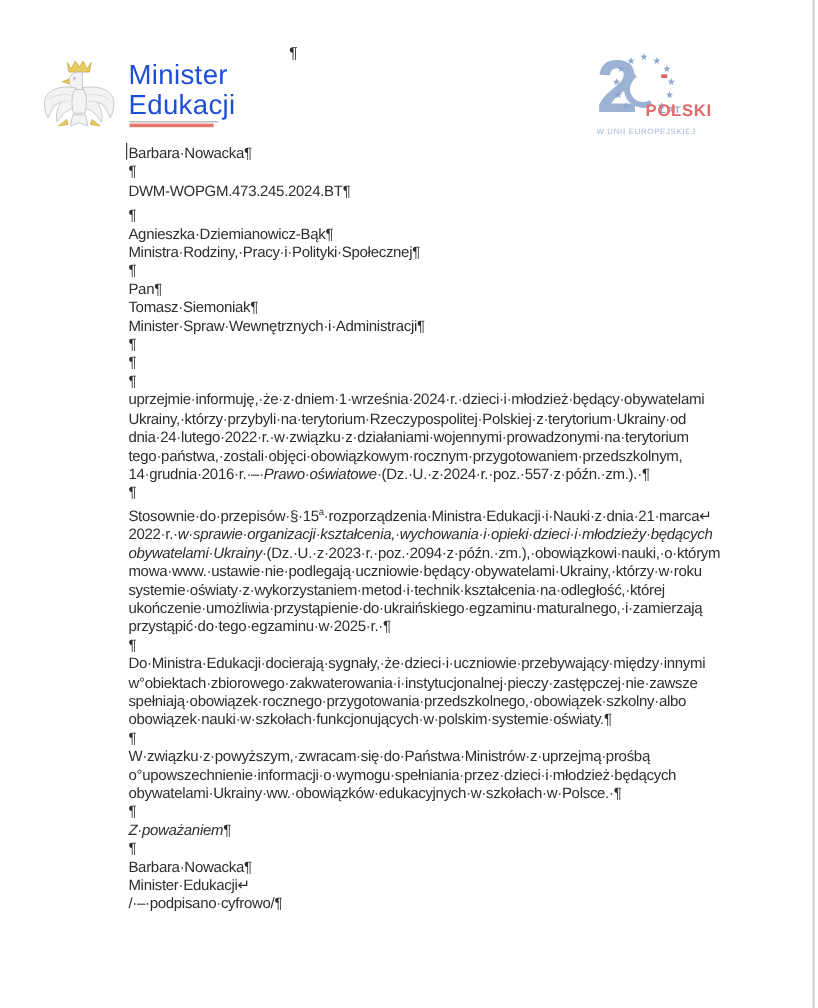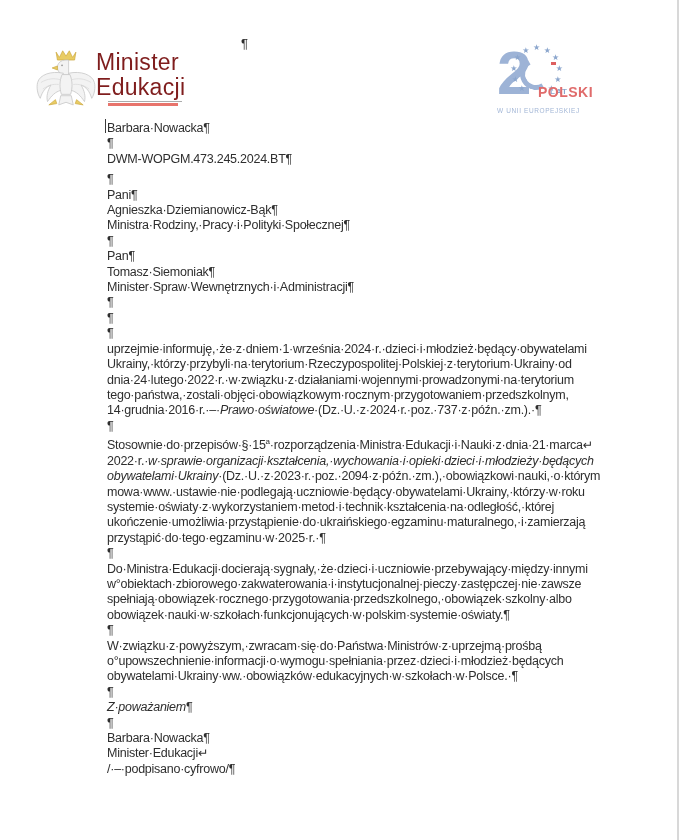--- a/index.html
+++ b/index.html
@@ -4,22 +4,22 @@
 <style>
   html,body{margin:0;padding:0;}
   body{width:682px;height:840px;background:#ffffff;overflow:hidden;position:relative;
        font-family:"Liberation Sans","DejaVu Sans",sans-serif;}
   .page{position:absolute;inset:0;background:#fff;}
   .page-edge{position:absolute;left:677px;top:0;width:2px;height:840px;background:#d8d8d8;}
 
   
   .eagle{position:absolute;left:33px;top:44px;}
   .lh-mark{position:absolute;left:241px;top:36px;font-size:13px;color:#2e2e2e;}
-  .ministry{position:absolute;left:96px;top:50px;font-size:23px;line-height:25px;
-            color:#7f1d1d;letter-spacing:.3px;}
+  .ministry{position:absolute;left:107px;top:50px;font-size:23px;line-height:25px;
+            color:#1d4ed8;letter-spacing:.3px;}
   .rule-gray{position:absolute;left:108px;top:101px;width:74px;height:1px;background:#ababab;}
   .rule-red{position:absolute;left:108px;top:103px;width:70px;height:3px;background:#e8746c;}
 
   
   .eu-two{position:absolute;left:497px;top:42px;font-size:62px;line-height:62px;
           font-weight:bold;color:#9db3d6;}
   .eu-arc{position:absolute;left:520px;top:58px;width:32px;height:32px;box-sizing:border-box;
           border:5px solid transparent;border-left-color:#9db3d6;border-bottom-color:#9db3d6;
           border-radius:50%;transform:rotate(15deg);}
   .eu-star{position:absolute;font-size:8px;line-height:8px;color:#8ba6cd;}
@@ -85,35 +85,34 @@
     </div>
   </div>
 
   <div class="cursor"></div>
 
   <div class="doc-lines">
       <div class="line"><span>Barbara·Nowacka</span><span class="mark">¶</span></div>
       <div class="line"><span class="mark">¶</span></div>
       <div class="line"><span>DWM-WOPGM.473.245.2024.BT</span><span class="mark">¶</span></div>
       <div class="line gap"><span class="mark">¶</span></div>
-      <div class="line"><span>Pani</span><span class="mark">¶</span></div>
       <div class="line"><span>Agnieszka·</span><span class="sp">Dziemianowicz</span><span>-Bąk</span><span class="mark">¶</span></div>
       <div class="line"><span>Ministra·Rodziny,·Pracy·i·Polityki·Społecznej</span><span class="mark">¶</span></div>
       <div class="line"><span class="mark">¶</span></div>
       <div class="line"><span>Pan</span><span class="mark">¶</span></div>
       <div class="line"><span>Tomasz·Siemoniak</span><span class="mark">¶</span></div>
       <div class="line"><span>Minister·Spraw·Wewnętrznych·i·Administracji</span><span class="mark">¶</span></div>
       <div class="line"><span class="mark">¶</span></div>
       <div class="line"><span class="mark">¶</span></div>
       <div class="line"><span class="mark">¶</span></div>
       <div class="line"><span>uprzejmie·informuję,·że·z·dniem·1·września·2024·r.·dzieci·i·młodzież·będący·obywatelami</span></div>
       <div class="line"><span>Ukrainy,·którzy·przybyli·na·terytorium·Rzeczypospolitej·Polskiej·z·terytorium·Ukrainy·od</span></div>
       <div class="line"><span>dnia·24·lutego·2022·r.·w·związku·z·działaniami·wojennymi·prowadzonymi·na·terytorium</span></div>
       <div class="line"><span>tego·państwa,·zostali·objęci·obowiązkowym·rocznym·przygotowaniem·przedszkolnym,</span></div>
-      <div class="line"><span>14·grudnia·2016·r.·–·</span><span class="it">Prawo·oświatowe</span><span>·(Dz.·U.·z·2024·r.·poz.·737·z·</span><span class="sp">późn</span><span>.·zm.).·</span><span class="mark">¶</span></div>
+      <div class="line"><span>14·grudnia·2016·r.·–·</span><span class="it">Prawo·oświatowe</span><span>·(Dz.·U.·z·2024·r.·poz.·557·z·</span><span class="sp">późn</span><span>.·zm.).·</span><span class="mark">¶</span></div>
       <div class="line"><span class="mark">¶</span></div>
       <div class="line"><span>Stosownie·do·przepisów·§·15</span><span class="sup">a</span><span>·rozporządzenia·Ministra·Edukacji·i·Nauki·z·dnia·21·marca</span><span class="mark">↵</span></div>
       <div class="line"><span>2022·r.·</span><span class="it">w·sprawie·organizacji·kształcenia,·wychowania·i·opieki·dzieci·i·młodzieży·będących</span></div>
       <div class="line"><span class="it">obywatelami·Ukrainy</span><span>·(Dz.·U.·z·2023·r.·poz.·2094·z·</span><span class="sp">późn</span><span>.·zm.),·obowiązkowi·nauki,·o·którym</span></div>
       <div class="line"><span>mowa·www.·ustawie·nie·podlegają·uczniowie·będący·obywatelami·Ukrainy,·którzy·w·roku</span></div>
       <div class="line"><span>systemie·oświaty·z·wykorzystaniem·metod·i·technik·kształcenia·na·odległość,·której</span></div>
       <div class="line"><span>ukończenie·umożliwia·przystąpienie·do·ukraińskiego·egzaminu·maturalnego,·i·zamierzają</span></div>
       <div class="line"><span>przystąpić·do·tego·egzaminu·w·2025·r.·</span><span class="mark">¶</span></div>
       <div class="line"><span class="mark">¶</span></div>
       <div class="line"><span>Do·Ministra·Edukacji·docierają·sygnały,·że·dzieci·i·uczniowie·przebywający·między·innymi</span></div>

